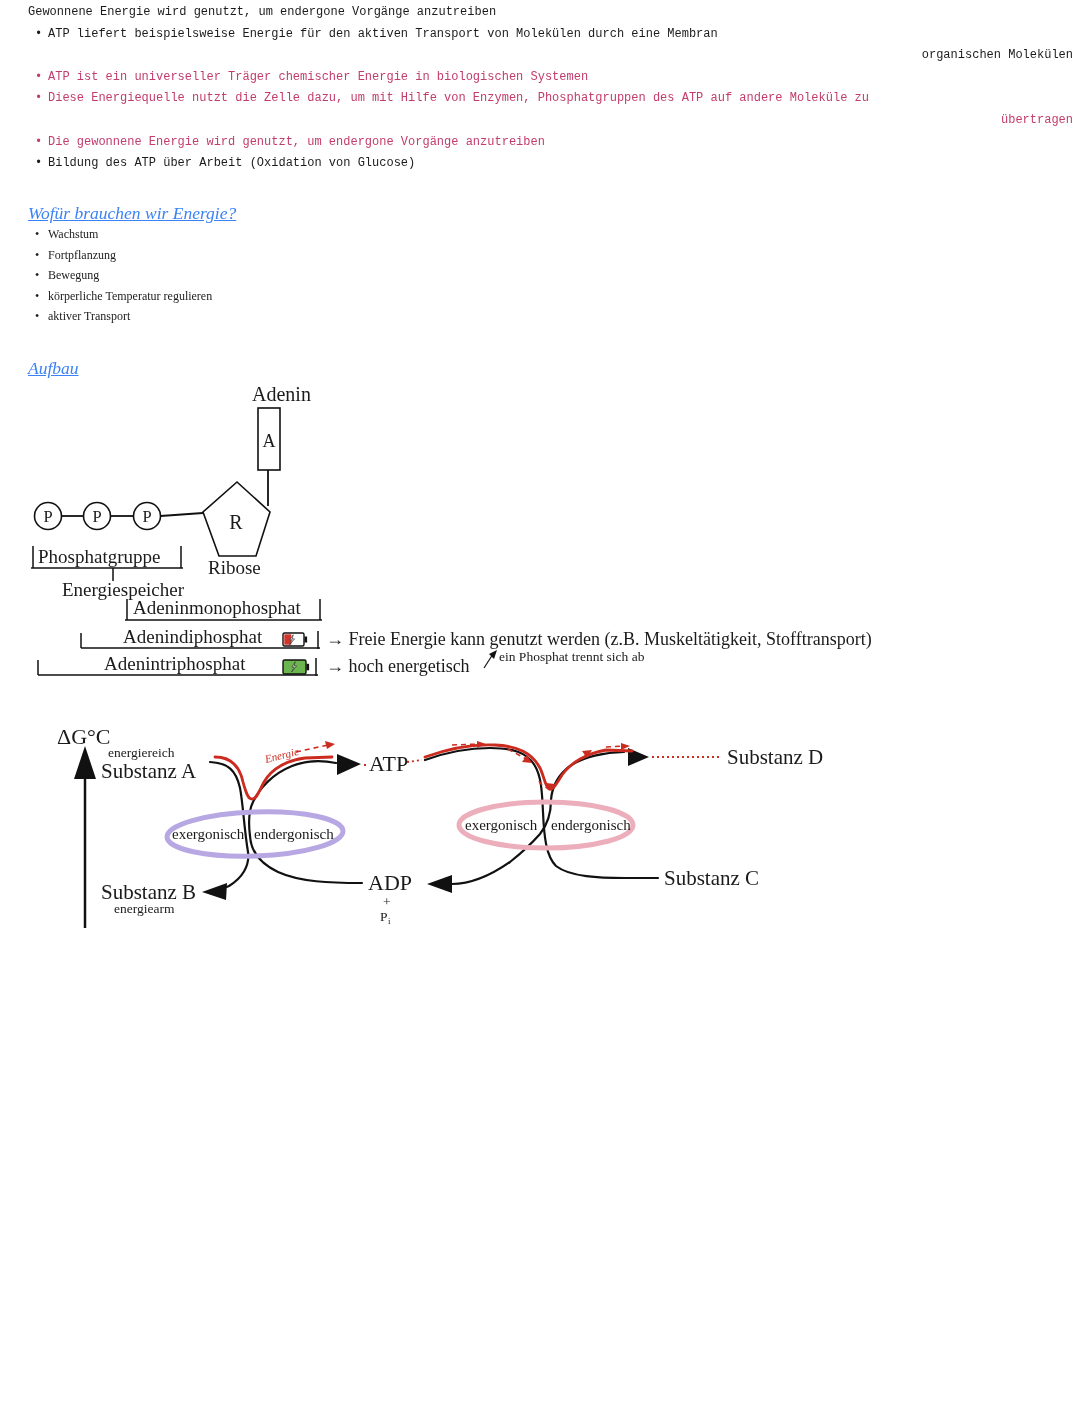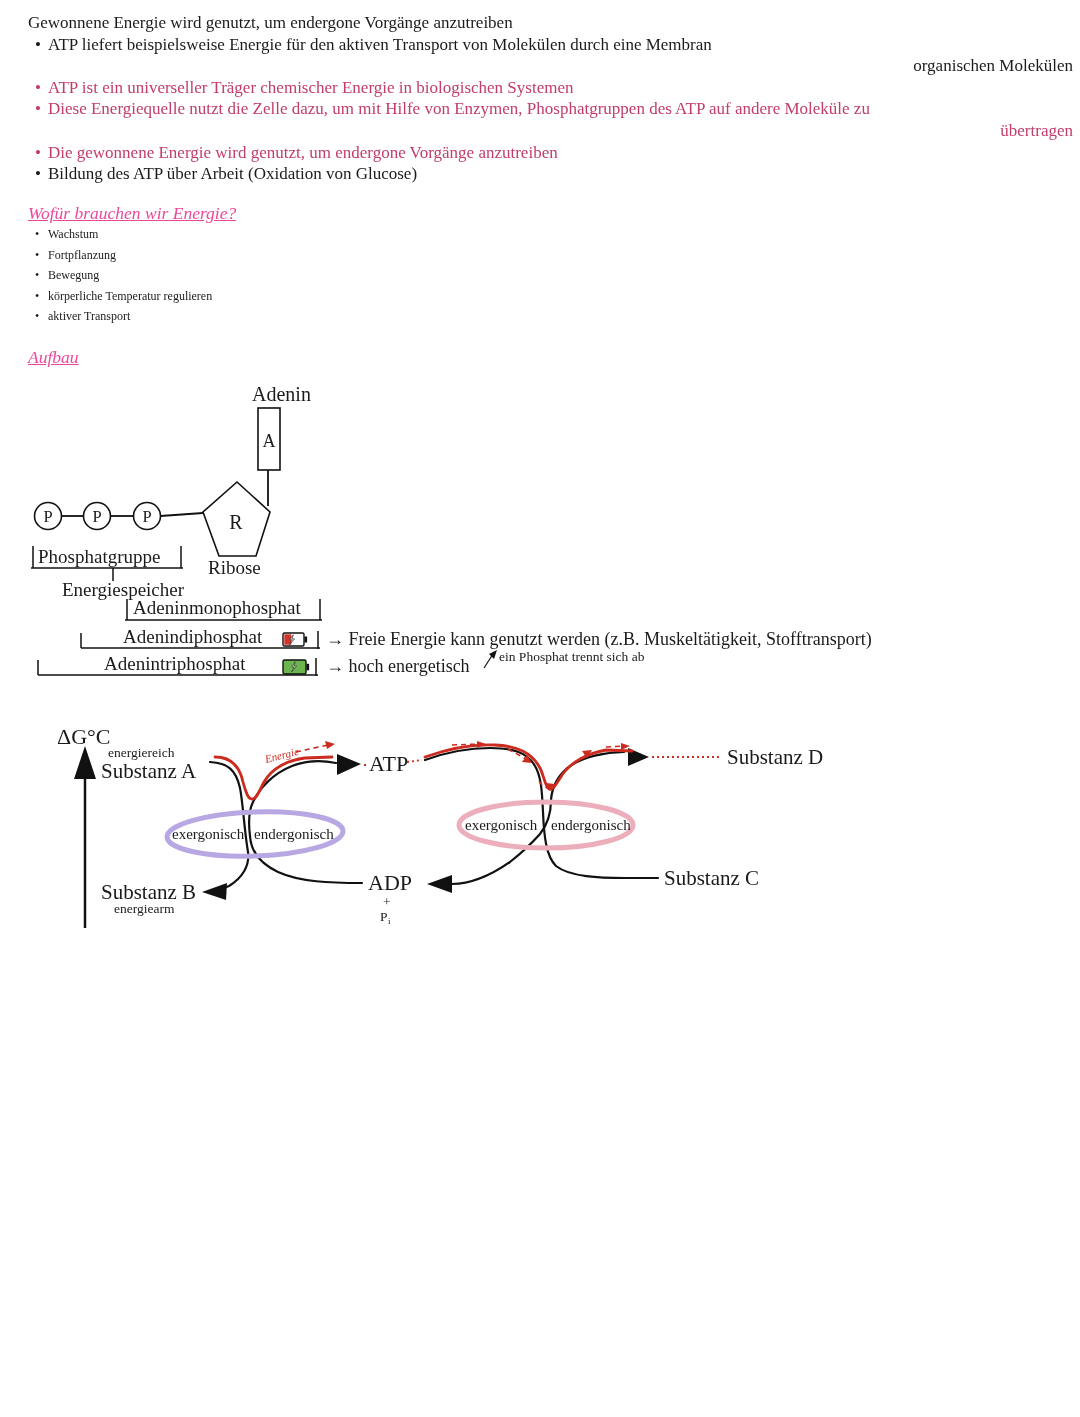--- a/index.html
+++ b/index.html
@@ -1,29 +1,29 @@
 <!DOCTYPE html>
 <html><head>
 <meta charset="utf-8">
 <style>
   html,body{margin:0;padding:0;}
   body{
     width:1080px;height:1417px;background:#ffffff;position:relative;
     font-family:"Liberation Serif","DejaVu Serif",serif;color:#1b1b1b;
     overflow:hidden;
   }
-  .intro{position:absolute;left:28px;top:12px;width:1045px;font-size:17px;line-height:21.6px;}
+  .intro{position:absolute;left:28px;top:2px;width:1045px;font-size:12px;line-height:21.6px;font-family:Liberation Mono, monospace;}
   .line{white-space:nowrap;}
   .bullet{display:inline-block;width:20px;padding-left:7px;box-sizing:border-box;}
   .cont{padding-left:20px;text-align:right;}
   .pink{color:#c23c6c;}
   .section-heading{position:absolute;left:28px;font-size:17.5px;font-style:italic;
-    color:#ec4899;text-decoration:underline;font-family:Liberation Serif, serif;}
+    color:#3b82f6;text-decoration:underline;font-family:Liberation Serif, serif;}
   #heading-energy{top:203px;}
-  #heading-aufbau{top:347px;}
+  #heading-aufbau{top:358px;}
   .uses-list{position:absolute;left:28px;top:224px;font-size:12px;line-height:20.6px;}
   svg{position:absolute;left:0;}
   #svg-structure{top:380px;}
   #svg-energy{top:700px;}
   svg text{font-family:"Liberation Serif","DejaVu Serif",serif;fill:#1b1b1b;}
   .t11{font-size:11px;font-style:italic;}
   .t13{font-size:13.5px;}
   .t9{font-size:9px;}
   .t15{font-size:15px;}
   .t16{font-size:16.5px;}

